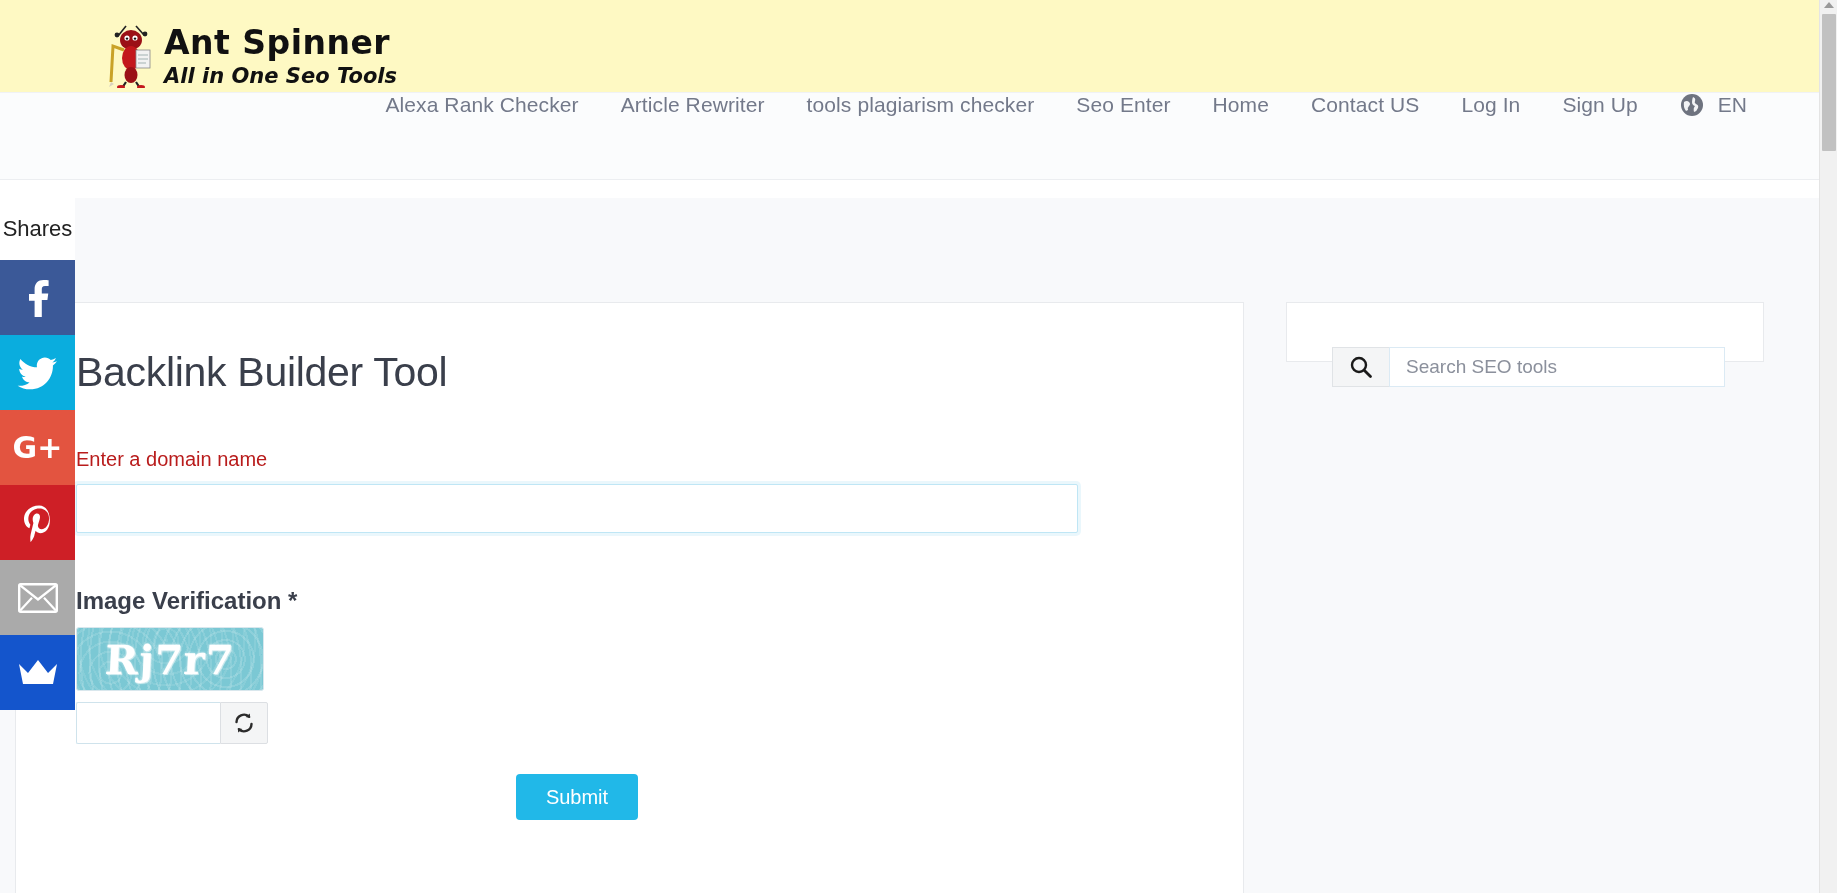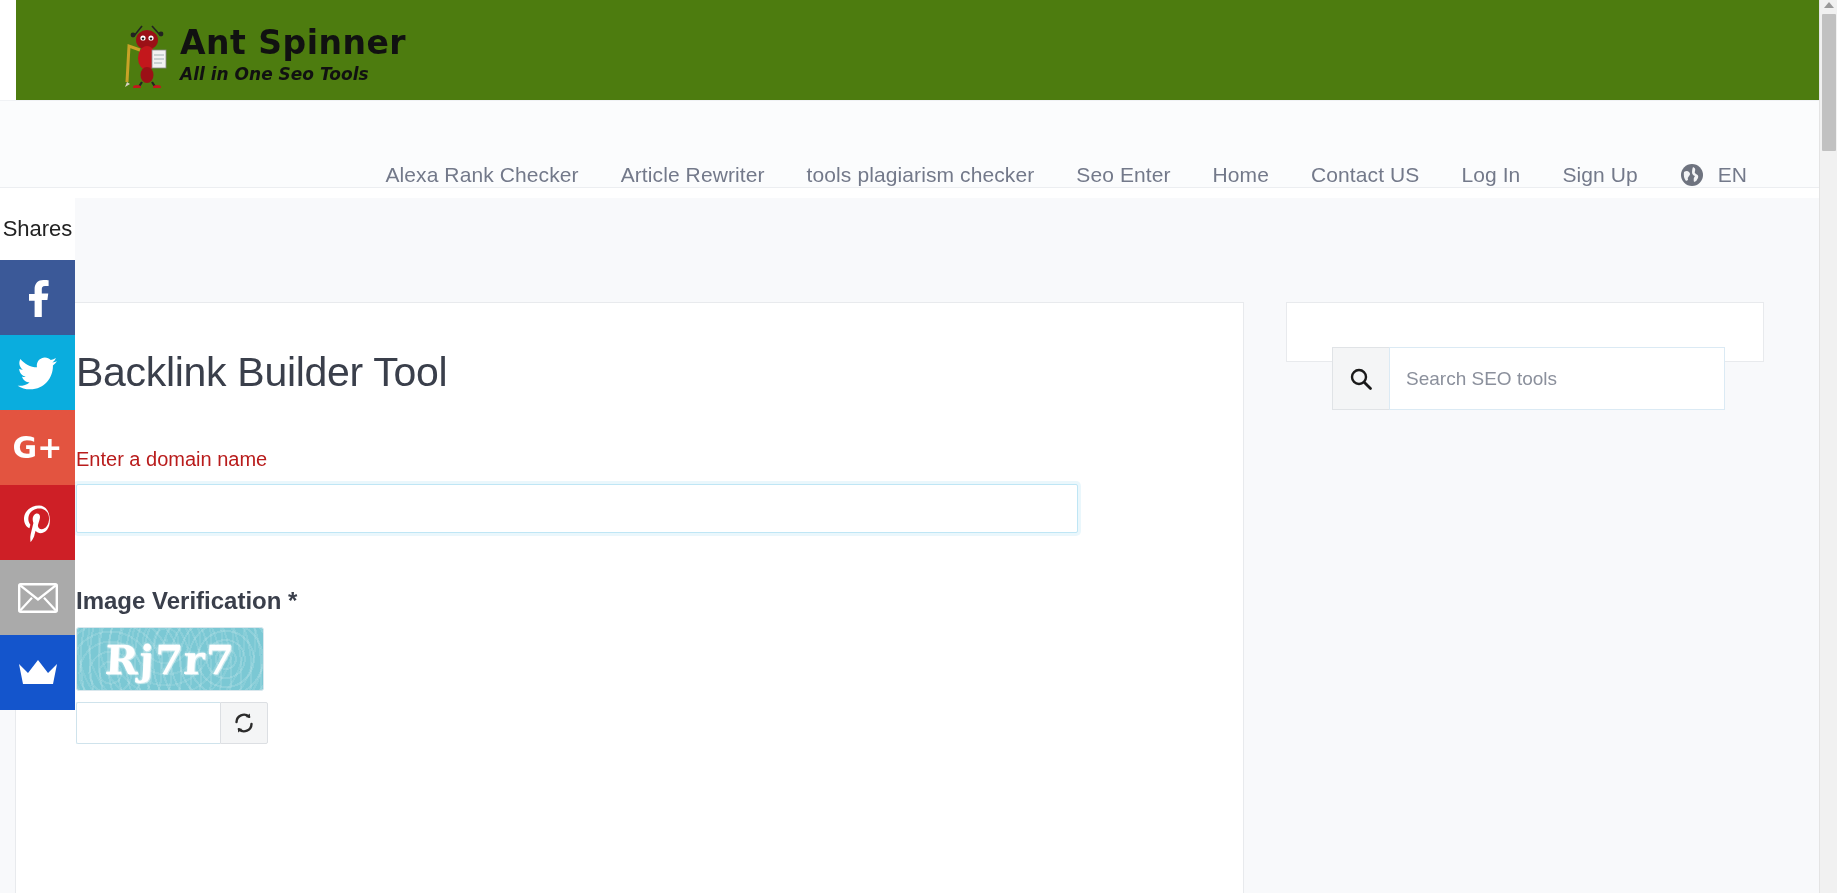--- a/index.html
+++ b/index.html
@@ -33,52 +33,51 @@
     width: 0; height: 0;
     border-left: 5px solid transparent;
     border-right: 5px solid transparent;
     border-bottom: 6px solid #9a9a9a;
   }
 
   
   .header-top {
     position: absolute; top: 0; left: 0;
     width: 1819px; height: 110px;
-    background: #4d7c0f;
-    margin-left: 16px;
+    background: #fef9c3;
   }
   .logo {
     position: absolute; left: 106px; top: 20px;
     width: 320px; height: 72px;
     display: flex; align-items: flex-start;
   }
   .logo-ant { width: 52px; height: 68px; flex: 0 0 52px; }
   .logo-text { margin-left: 6px; padding-top: 6px; }
   .logo-name {
     font-family: "DejaVu Sans", sans-serif;
     font-size: 33px; font-weight: bold; color: #111;
     letter-spacing: 0.5px; line-height: 1;
     white-space: nowrap;
   }
   .logo-tag {
     font-family: "DejaVu Sans", sans-serif;
-    font-size: 17px; font-weight: bold; font-style: italic;
+    font-size: 21px; font-weight: bold; font-style: italic;
     color: #111; line-height: 1.3;
     text-align: left; white-space: nowrap;
     margin-top: 4px;
   }
 
   
   .navbar {
-    position: absolute; top: 100px; left: 0;
+    position: absolute; top: 92px; left: 0;
     width: 1819px; height: 88px;
     background: #fbfcfd;
     border-top: 1px solid #f0f2f5;
     border-bottom: 1px solid #eceef1;
-    display: flex; align-items: flex-end; justify-content: flex-end;
+    display: flex; align-items: flex-start; justify-content: flex-end;
     padding-right: 62px;
   }
   .nav-item {
     font-size: 21px; color: #73798a;
     padding: 0 21px; white-space: nowrap;
     cursor: pointer; letter-spacing: 0.1px;
   }
   .nav-lang {
     display: flex; align-items: center; gap: 14px;
     padding: 0 10px 0 21px; cursor: pointer;
@@ -217,21 +216,21 @@
 
   
   .side-card {
     position: absolute; top: 302px; left: 1286px;
     width: 478px; height: 60px;
     background: #ffffff;
     border: 1px solid #e8eaed;
   }
   .search-group {
     position: absolute; top: 347px; left: 1332px;
-    width: 393px; height: 63px;
+    width: 393px; height: 40px;
     display: flex; align-items: stretch;
     z-index: 12;
   }
   .search-icon-box {
     flex: 0 0 57px; width: 57px;
     background: #f4f5f6;
     border: 1px solid #e0e3e6;
     border-right: none;
     display: flex; align-items: center; justify-content: center;
   }
@@ -319,20 +318,23 @@
         <div class="captcha-refresh">
           <svg width="24" height="24" viewBox="0 0 24 24">
             <path d="M4.5 11 A7.5 7.5 0 0 1 17 5.6" stroke="#2b2b2b" stroke-width="2.4" fill="none" stroke-linecap="round"></path>
             <path d="M19.5 13 A7.5 7.5 0 0 1 7 18.4" stroke="#2b2b2b" stroke-width="2.4" fill="none" stroke-linecap="round"></path>
             <path d="M17.8 2.4 L18.2 7 L13.6 6.1 Z" fill="#2b2b2b"></path>
             <path d="M6.2 21.6 L5.8 17 L10.4 17.9 Z" fill="#2b2b2b"></path>
           </svg>
         </div>
       </div>
 
+      <div class="submit-wrap">
+        <button class="submit-btn">Submit</button>
+      </div>
     </div>
   </div>
 
   <div class="side-card"></div>
 
   <div class="search-group">
     <div class="search-icon-box">
       <svg width="26" height="26" viewBox="0 0 26 26">
         <circle cx="11" cy="11" r="7" stroke="#1a1a1a" stroke-width="2.4" fill="none"></circle>
         <path d="M16.2 16.2 L22.5 22.5" stroke="#1a1a1a" stroke-width="2.8" stroke-linecap="round"></path>

